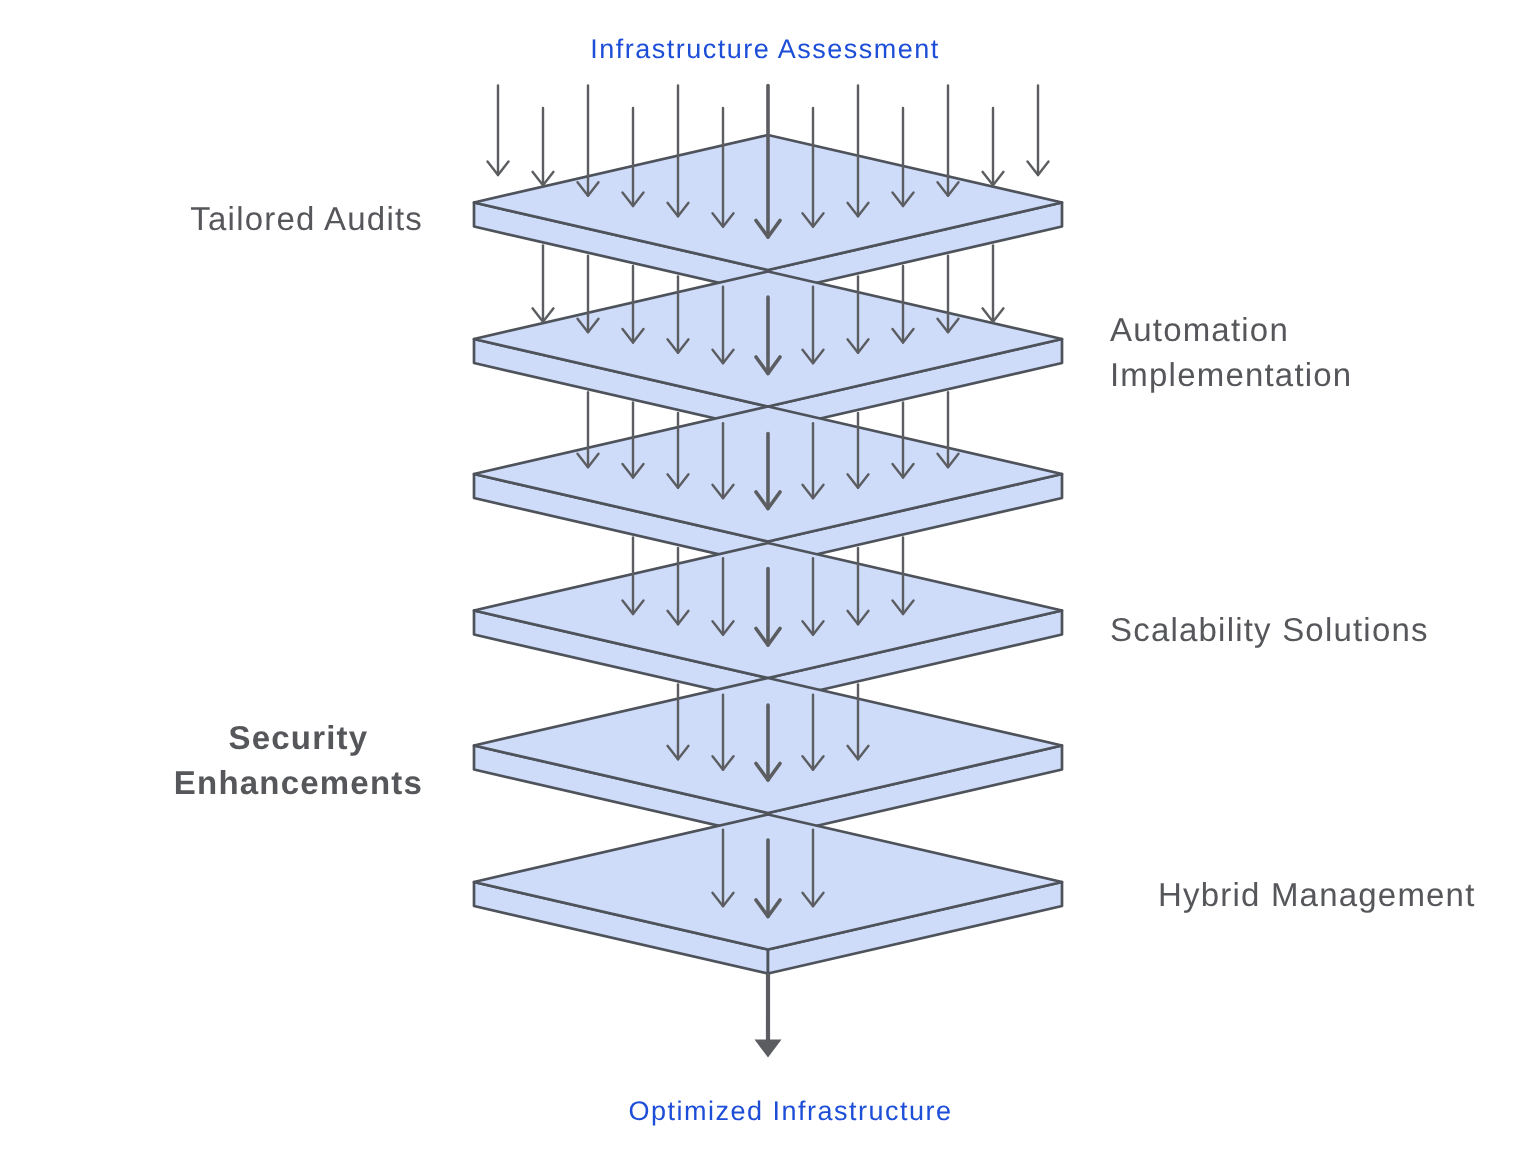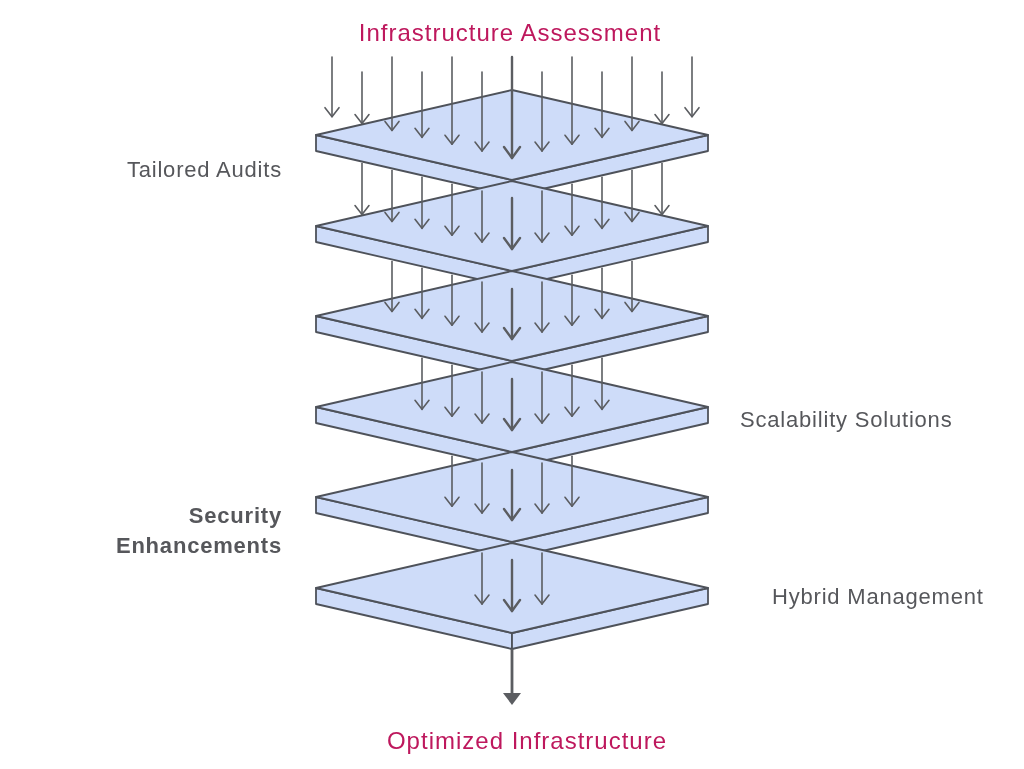--- a/index.html
+++ b/index.html
@@ -19,26 +19,26 @@
   .diagram-label {
     position: absolute;
     color: #56575b;
     font-size: 22px;
     letter-spacing: 0.8px;
     line-height: 1.36;
     white-space: pre-line;
     transform: translateY(-50%);
     font-weight: 500;
   }
-  .diagram-label.align-right { text-align: right; margin-top: 24px; }
+  .diagram-label.align-right { text-align: center; }
   .diagram-label.align-left  { text-align: left; }
   .flow-title {
     position: absolute;
-    color: #be185d;
-    font-size: 24px;
+    color: #1d4ed8;
+    font-size: 18px;
     letter-spacing: 1px;
     white-space: nowrap;
     transform: translate(-50%, -50%);
     font-weight: 500;
   }
 </style>
 </head>
 <body>
 
 <div id="stage">
@@ -159,20 +159,22 @@
       <line x1="542" y1="553.1122448979592" x2="542" y2="604.1122448979592" stroke="#5b5d61" stroke-width="1.6" stroke-linecap="round"></line>
       <polyline points="535,595.1122448979592 542,604.1122448979592 549,595.1122448979592" fill="none" stroke="#5b5d61" stroke-width="1.6" stroke-linecap="round" stroke-linejoin="round"></polyline>
       <line x1="512" y1="649" x2="512" y2="697" stroke="#5b5d61" stroke-width="2.8" stroke-linecap="butt"></line>
       <polygon points="503,693 521,693 512,705" fill="#5b5d61" stroke="none"></polygon>
     </svg>
 
   <div class="flow-title" style="left:510px; top:33px;">Infrastructure Assessment</div>
 
   <div class="diagram-label align-right" style="right:742px; top:146px;">Tailored Audits</div>
 
+  <div class="diagram-label align-left" style="left:740px; top:235px;">Automation
+Implementation</div>
 
 
   <div class="diagram-label align-left" style="left:740px; top:420px;">Scalability Solutions</div>
 
   <div class="diagram-label align-right" style="right:742px; top:507px;font-weight:bold;">Security
 Enhancements</div>
 
   <div class="diagram-label align-left" style="left:772px; top:597px;">Hybrid Management</div>
 
   <div class="flow-title" style="left:512px; top:741px;margin-left:15px;">Optimized Infrastructure</div>

